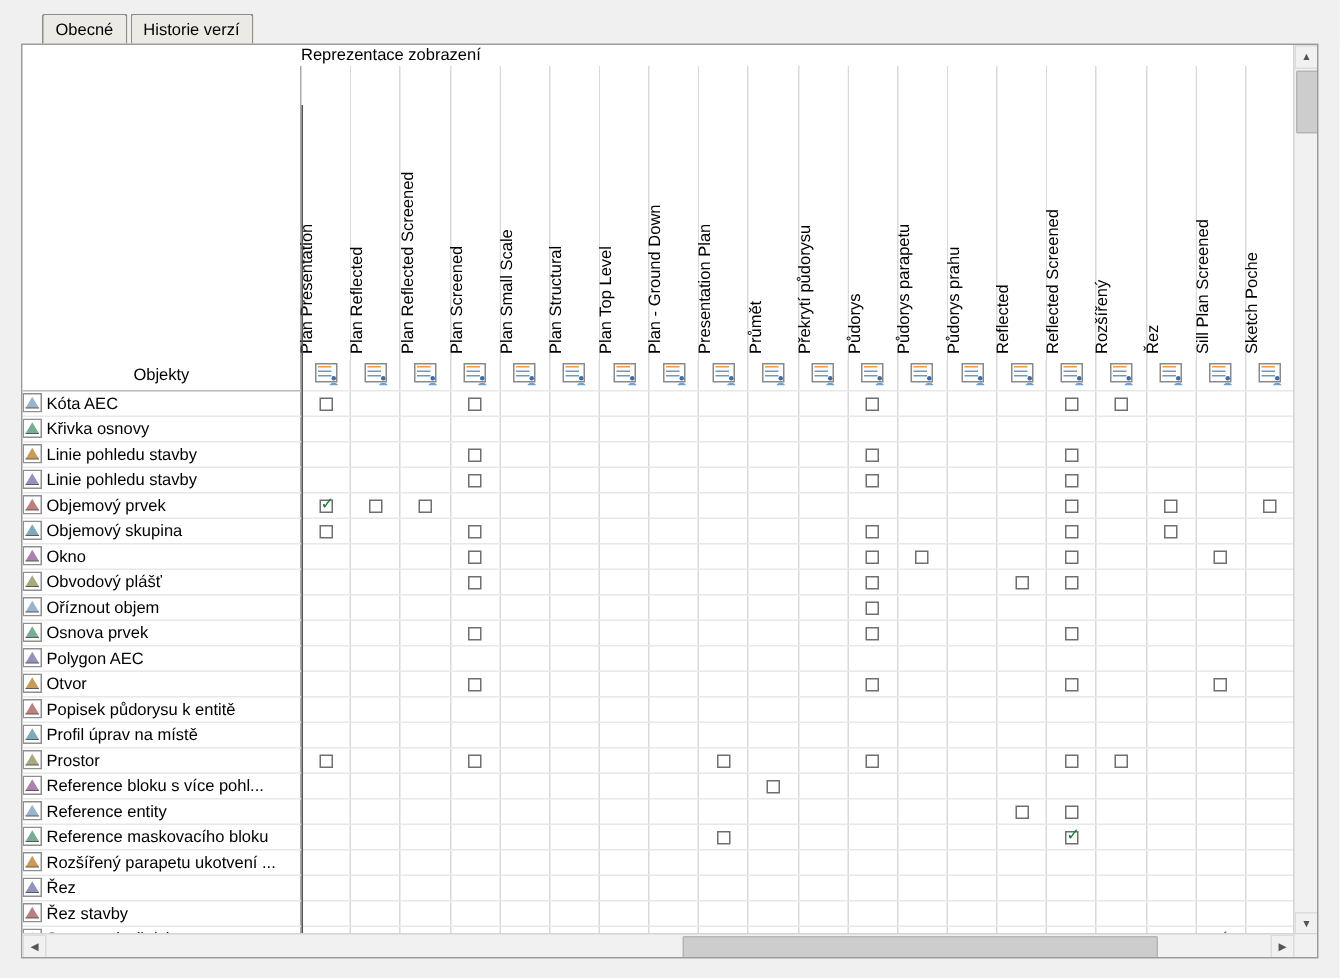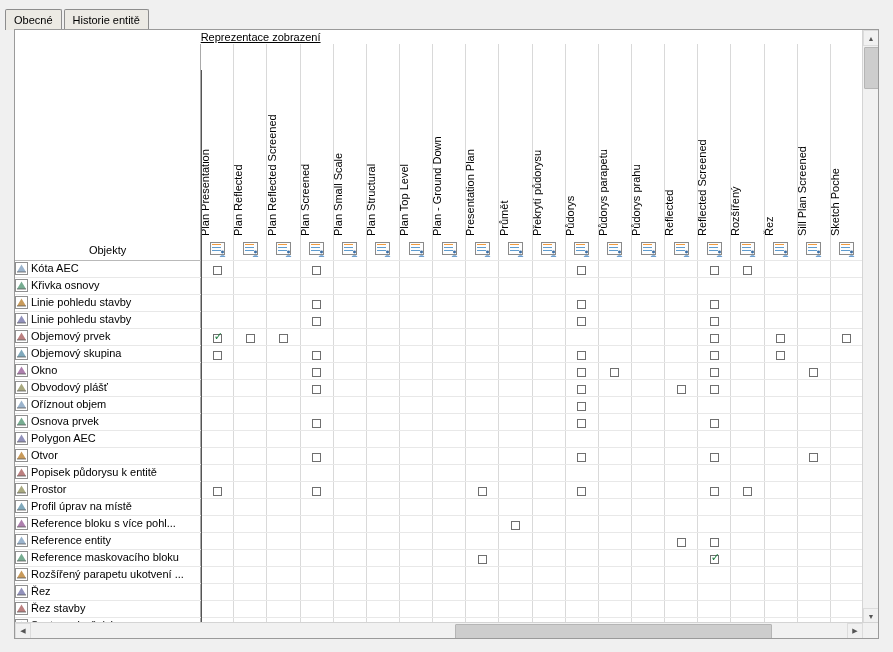--- a/index.html
+++ b/index.html
@@ -9,21 +9,21 @@
     font-family:"Liberation Sans",sans-serif;
     font-size:11px;
     color:#000;
     overflow:hidden;
   }
   
   .tabstrip{
     position:absolute;left:0;top:0;width:893px;height:30px;
     background:#f0f0f0;
     display:flex;align-items:flex-end;
-    padding-left:5px;
+    padding-left:28px;
     box-sizing:border-box;
   }
   .tab{
     height:20px;line-height:20px;
     padding:0 8px;
     border:1px solid #8d8d8d;
     border-bottom:none;
     background:#eceae4;
     margin-right:2px;
     border-top-left-radius:2px;border-top-right-radius:2px;
@@ -105,21 +105,20 @@
   }
   
   .group-label{
     height:14px;
     font-size:11px;
     padding-left:4px;
     border-bottom:none !important;
     border-right:none !important;
     white-space:nowrap;
     color:#000;
-    text-decoration:underline;
   }
   
   .vhead{
     height:196px;
     position:relative;
     border-bottom:none !important;
     background:#fff;
   }
   .vhead .rot{
     position:absolute;
@@ -211,21 +210,21 @@
     position:absolute;
     top:40px;left:186px;width:1px;height:554px;
     background:#555;
   }
 </style>
 </head>
 <body>
 
 <div class="tabstrip">
   <div class="tab"><span>Obecné</span></div>
-  <div class="tab"><span>Historie entitě</span></div>
+  <div class="tab"><span>Historie verzí</span></div>
 </div>
 
 <div class="panel">
 
   <div class="grid-wrap">
     <table class="grid" id="grid-table">
         <tbody>
           <tr>
             <td class="group-label" style="width:186px;border-right:none;"></td>
             <td class="group-label" colspan="20">Reprezentace zobrazení</td>
@@ -720,20 +719,47 @@
             <td class="cell"></td>
             <td class="cell"></td>
             <td class="cell"></td>
             <td class="cell"></td>
             <td class="cell"></td>
             <td class="cell"></td>
             <td class="cell"></td>
             <td class="cell"></td>
             <td class="cell"></td>
           </tr>
+          <tr class="row alt">
+            <td class="namecell"><span class="oicon"><svg viewBox="0 0 13 13" width="13" height="13">
+                  <rect x="0.5" y="0.5" width="12" height="12" fill="#ffffff" stroke="#8f8f8f" stroke-width="1"></rect>
+                  <path d="M2 10 L6.5 2.5 L11 10 Z" fill="#6a9ab0" opacity="0.85"></path>
+                  <line x1="2" y1="10" x2="11" y2="10" stroke="#5a5a5a" stroke-width="0.8"></line>
+                </svg></span><span>Profil úprav na místě</span></td>
+            <td class="cell"></td>
+            <td class="cell"></td>
+            <td class="cell"></td>
+            <td class="cell"></td>
+            <td class="cell"></td>
+            <td class="cell"></td>
+            <td class="cell"></td>
+            <td class="cell"></td>
+            <td class="cell"></td>
+            <td class="cell"></td>
+            <td class="cell"></td>
+            <td class="cell"></td>
+            <td class="cell"></td>
+            <td class="cell"></td>
+            <td class="cell"></td>
+            <td class="cell"></td>
+            <td class="cell"></td>
+            <td class="cell"></td>
+            <td class="cell"></td>
+            <td class="cell"></td>
+          </tr>
           <tr class="row">
             <td class="namecell"><span class="oicon"><svg viewBox="0 0 13 13" width="13" height="13">
                   <rect x="0.5" y="0.5" width="12" height="12" fill="#ffffff" stroke="#8f8f8f" stroke-width="1"></rect>
                   <path d="M2 10 L6.5 2.5 L11 10 Z" fill="#9a9a6a" opacity="0.85"></path>
                   <line x1="2" y1="10" x2="11" y2="10" stroke="#5a5a5a" stroke-width="0.8"></line>
                 </svg></span><span>Prostor</span></td>
             <td class="cell"><span class="cb"></span></td>
             <td class="cell"></td>
             <td class="cell"></td>
             <td class="cell"><span class="cb"></span></td>
@@ -743,47 +769,20 @@
             <td class="cell"></td>
             <td class="cell"><span class="cb"></span></td>
             <td class="cell"></td>
             <td class="cell"></td>
             <td class="cell"><span class="cb"></span></td>
             <td class="cell"></td>
             <td class="cell"></td>
             <td class="cell"></td>
             <td class="cell"><span class="cb"></span></td>
             <td class="cell"><span class="cb"></span></td>
-            <td class="cell"></td>
-            <td class="cell"></td>
-            <td class="cell"></td>
-          </tr>
-          <tr class="row alt">
-            <td class="namecell"><span class="oicon"><svg viewBox="0 0 13 13" width="13" height="13">
-                  <rect x="0.5" y="0.5" width="12" height="12" fill="#ffffff" stroke="#8f8f8f" stroke-width="1"></rect>
-                  <path d="M2 10 L6.5 2.5 L11 10 Z" fill="#6a9ab0" opacity="0.85"></path>
-                  <line x1="2" y1="10" x2="11" y2="10" stroke="#5a5a5a" stroke-width="0.8"></line>
-                </svg></span><span>Profil úprav na místě</span></td>
-            <td class="cell"></td>
-            <td class="cell"></td>
-            <td class="cell"></td>
-            <td class="cell"></td>
-            <td class="cell"></td>
-            <td class="cell"></td>
-            <td class="cell"></td>
-            <td class="cell"></td>
-            <td class="cell"></td>
-            <td class="cell"></td>
-            <td class="cell"></td>
-            <td class="cell"></td>
-            <td class="cell"></td>
-            <td class="cell"></td>
-            <td class="cell"></td>
-            <td class="cell"></td>
-            <td class="cell"></td>
             <td class="cell"></td>
             <td class="cell"></td>
             <td class="cell"></td>
           </tr>
           <tr class="row alt">
             <td class="namecell"><span class="oicon"><svg viewBox="0 0 13 13" width="13" height="13">
                   <rect x="0.5" y="0.5" width="12" height="12" fill="#ffffff" stroke="#8f8f8f" stroke-width="1"></rect>
                   <path d="M2 10 L6.5 2.5 L11 10 Z" fill="#a06aa0" opacity="0.85"></path>
                   <line x1="2" y1="10" x2="11" y2="10" stroke="#5a5a5a" stroke-width="0.8"></line>
                 </svg></span><span>Reference bloku s více pohl...</span></td>

